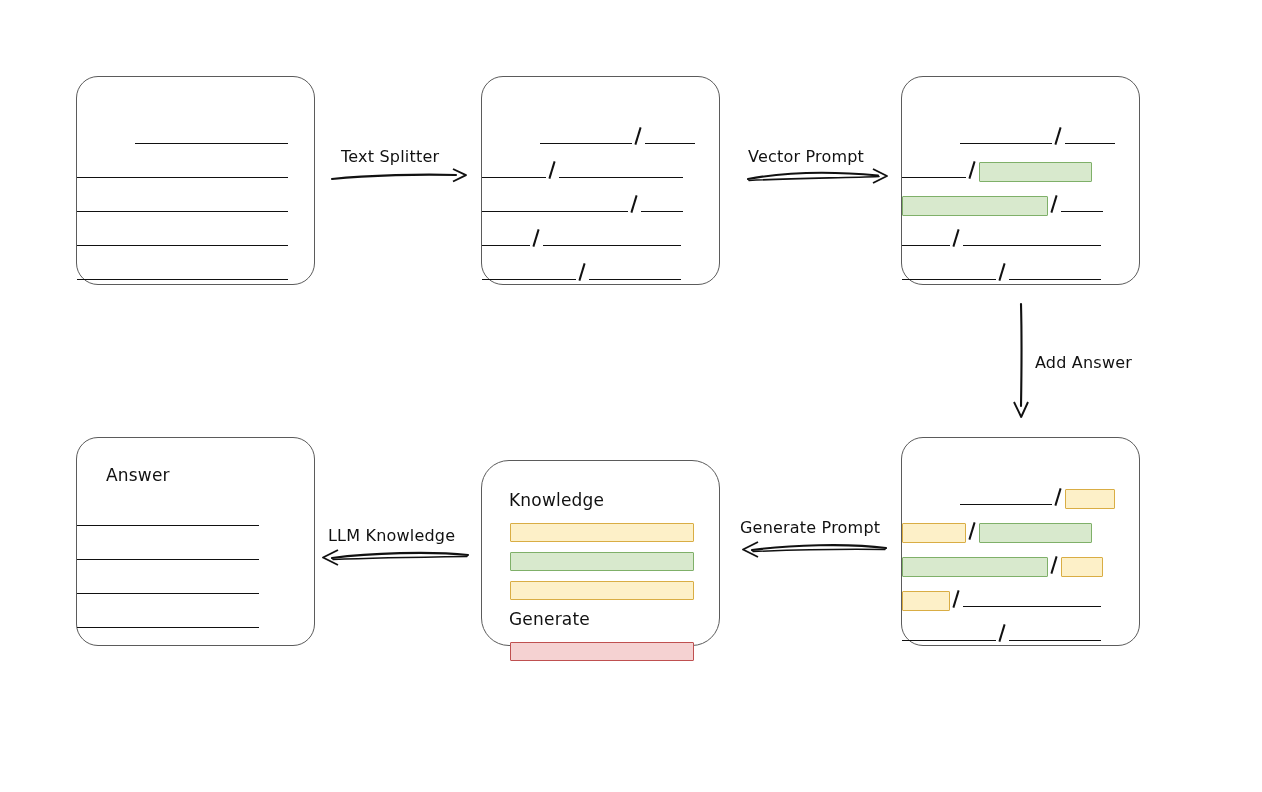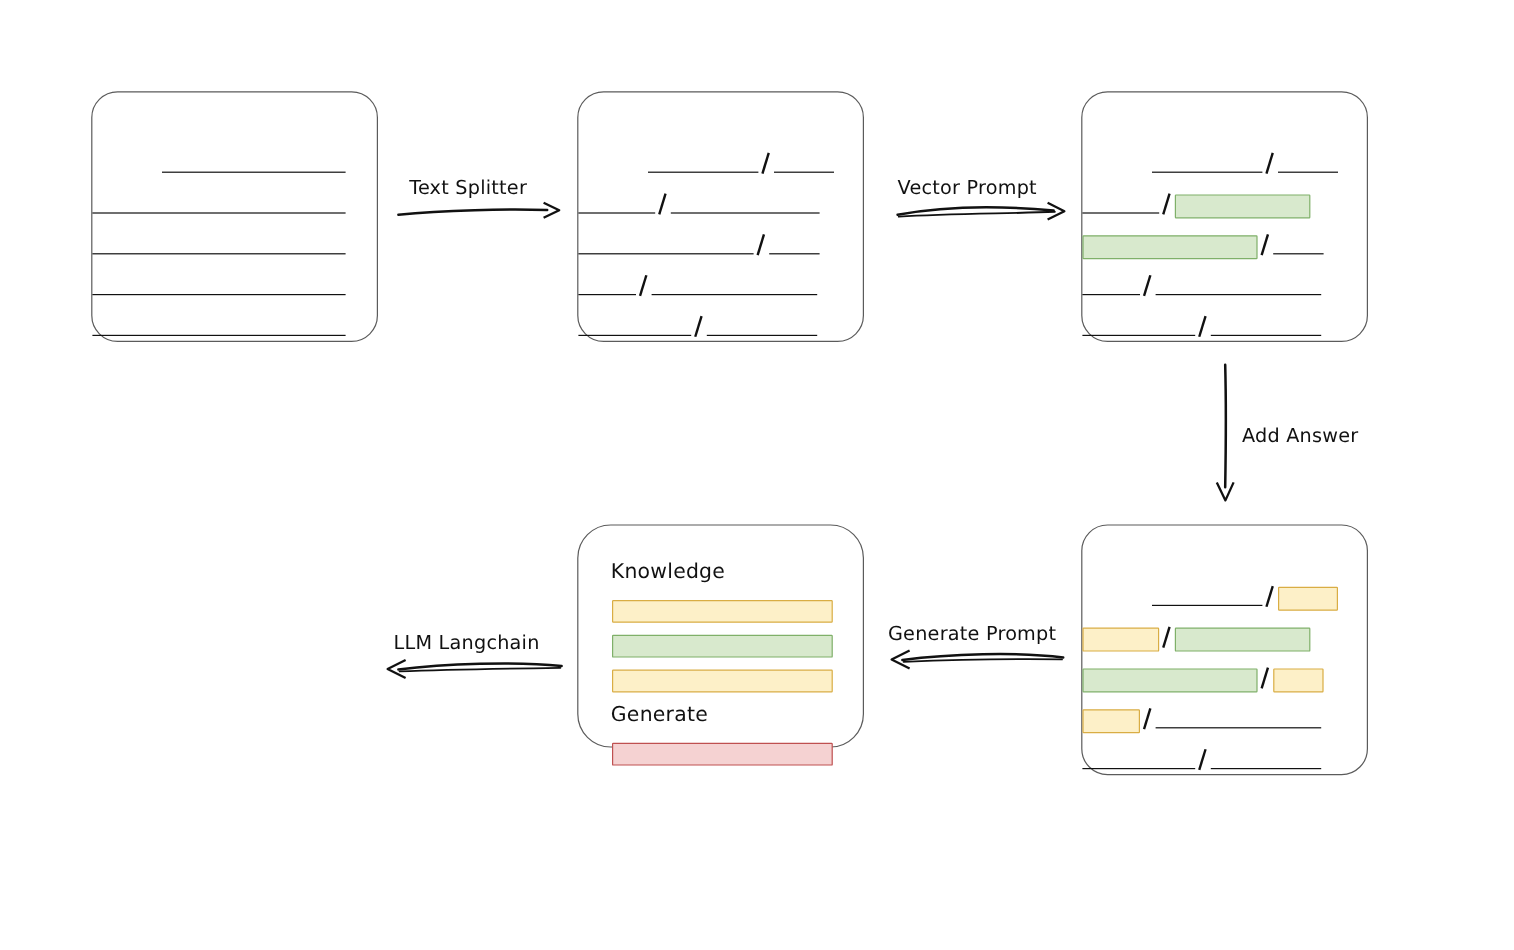--- a/index.html
+++ b/index.html
@@ -271,35 +271,52 @@
       </div>
   </div>
 
   <div class="arrow-label" style="left:740px; top:518px;">Generate Prompt</div>
   <svg class="arrow" style="left:738px; top:538px;" width="152" height="24" viewBox="0 0 152 24">
     <path d="M148 10 C110 5, 52 7, 14 12" stroke="#111" stroke-width="2.1" fill="none" stroke-linecap="round"></path>
     <path d="M147 11.5 C110 11, 52 12, 15 13.5" stroke="#111" stroke-width="1.5" fill="none" stroke-linecap="round"></path>
     <path d="M20 4 L5 11.5 L20 19" stroke="#111" stroke-width="1.9" fill="none" stroke-linejoin="round"></path>
   </svg>
 
-  <div class="doc-box" style="left:481px; top:437px; width:239px; height:186px;border-radius:28px;">
+  <div class="doc-box" style="left:481px; top:460px; width:239px; height:186px;border-radius:28px;">
     <div class="box-heading" style="left:27px; top:29px;">Knowledge</div>
     <div>
         <div class="bar" style="left: 28px; top: 62px; width: 184px; background: rgb(253, 240, 200); border: 1.4px solid rgb(217, 173, 68);"></div>
         <div class="bar" style="left: 28px; top: 91px; width: 184px; background: rgb(216, 233, 205); border: 1.4px solid rgb(127, 176, 105);"></div>
         <div class="bar" style="left: 28px; top: 120px; width: 184px; background: rgb(253, 240, 200); border: 1.4px solid rgb(217, 173, 68);"></div>
       </div>
     <div class="box-heading" style="left:27px; top:148px;">Generate</div>
     <div>
         <div class="bar" style="left: 28px; top: 181px; width: 184px; background: rgb(245, 210, 210); border: 1.4px solid rgb(191, 80, 80);"></div>
       </div>
   </div>
 
-  <div class="arrow-label" style="left:328px; top:526px;">LLM Langchain</div>
+  <div class="arrow-label" style="left:328px; top:526px;">LLM Knowledge</div>
   <svg class="arrow" style="left:318px; top:546px;" width="152" height="24" viewBox="0 0 152 24">
     <path d="M150 9 C112 5, 52 7, 14 12" stroke="#111" stroke-width="2.1" fill="none" stroke-linecap="round"></path>
     <path d="M149 10.5 C112 11, 52 12, 15 13.5" stroke="#111" stroke-width="1.5" fill="none" stroke-linecap="round"></path>
     <path d="M20 4 L5 11.5 L20 19" stroke="#111" stroke-width="1.9" fill="none" stroke-linejoin="round"></path>
   </svg>
 
+  <div class="doc-box" style="left:76px; top:437px; width:239px; height:209px;">
+    <div class="box-heading" style="left:29px; top:27px;">Answer</div>
+    <div class="rows" style="padding:0 28px;">
+        <div class="row" style="top: 75px;">
+          <span class="seg" style="width: 182px;"></span>
+        </div>
+        <div class="row" style="top: 109px;">
+          <span class="seg" style="width: 182px;"></span>
+        </div>
+        <div class="row" style="top: 143px;">
+          <span class="seg" style="width: 182px;"></span>
+        </div>
+        <div class="row" style="top: 177px;">
+          <span class="seg" style="width: 182px;"></span>
+        </div>
+      </div>
+  </div>
 
 
 </div>
 
 </body></html>

